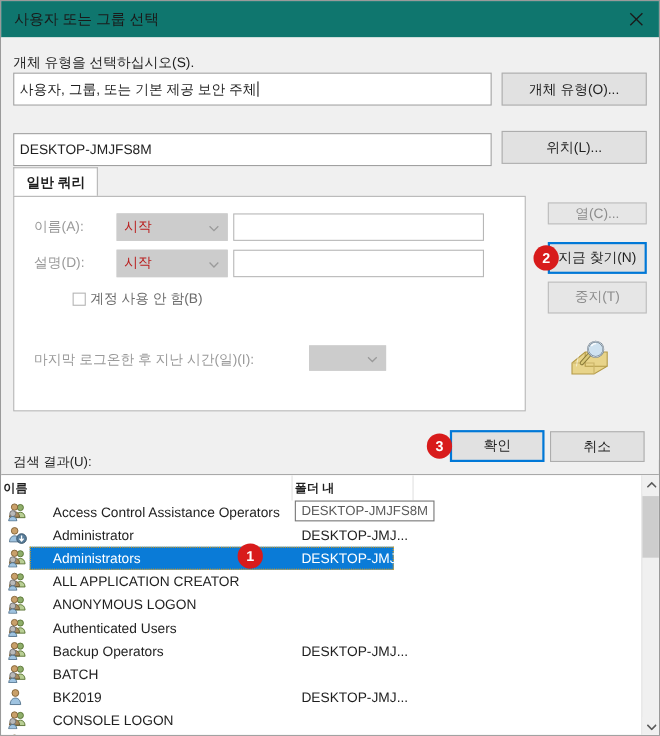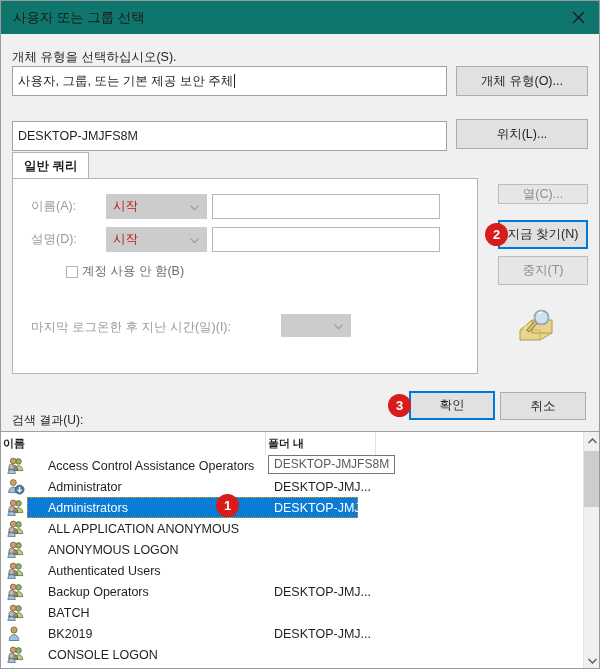--- a/index.html
+++ b/index.html
@@ -473,21 +473,21 @@
         </div>
         <div class="lv-row">
           <span class="ico"><svg width="18" height="17" viewBox="0 0 18 17">
               <circle cx="11.5" cy="4.4" r="2.8" fill="#8fae6b" stroke="#55702f" stroke-width="0.8"></circle>
               <path d="M7.2 13.6 C7.4 10.2 9.3 8.7 11.5 8.7 C13.7 8.7 15.6 10.2 15.8 13.6 Z" fill="#b9cf95" stroke="#55702f" stroke-width="0.8"></path>
               <circle cx="6.2" cy="4.0" r="2.9" fill="#c9a06a" stroke="#7d6034" stroke-width="0.8"></circle>
               <path d="M1.6 13.2 C1.8 9.7 3.9 8.2 6.2 8.2 C8.5 8.2 10.6 9.7 10.8 13.2 Z" fill="#a68a5e" stroke="#6b5430" stroke-width="0.8"></path>
               <circle cx="4.6" cy="9.9" r="2.7" fill="#b9b9b9" stroke="#6f6f6f" stroke-width="0.8"></circle>
               <path d="M0.9 16.6 C1.1 13.8 2.7 12.6 4.6 12.6 C6.5 12.6 8.1 13.8 8.3 16.6 Z" fill="#9fc3e0" stroke="#4d6d88" stroke-width="0.8"></path>
             </svg></span>
-          <span class="nm">ALL APPLICATION ANONYMOUS</span>
+          <span class="nm">ALL APPLICATION CREATOR</span>
           <span class="fd"></span>
         </div>
         <div class="lv-row">
           <span class="ico"><svg width="18" height="17" viewBox="0 0 18 17">
               <circle cx="11.5" cy="4.4" r="2.8" fill="#8fae6b" stroke="#55702f" stroke-width="0.8"></circle>
               <path d="M7.2 13.6 C7.4 10.2 9.3 8.7 11.5 8.7 C13.7 8.7 15.6 10.2 15.8 13.6 Z" fill="#b9cf95" stroke="#55702f" stroke-width="0.8"></path>
               <circle cx="6.2" cy="4.0" r="2.9" fill="#c9a06a" stroke="#7d6034" stroke-width="0.8"></circle>
               <path d="M1.6 13.2 C1.8 9.7 3.9 8.2 6.2 8.2 C8.5 8.2 10.6 9.7 10.8 13.2 Z" fill="#a68a5e" stroke="#6b5430" stroke-width="0.8"></path>
               <circle cx="4.6" cy="9.9" r="2.7" fill="#b9b9b9" stroke="#6f6f6f" stroke-width="0.8"></circle>
               <path d="M0.9 16.6 C1.1 13.8 2.7 12.6 4.6 12.6 C6.5 12.6 8.1 13.8 8.3 16.6 Z" fill="#9fc3e0" stroke="#4d6d88" stroke-width="0.8"></path>

